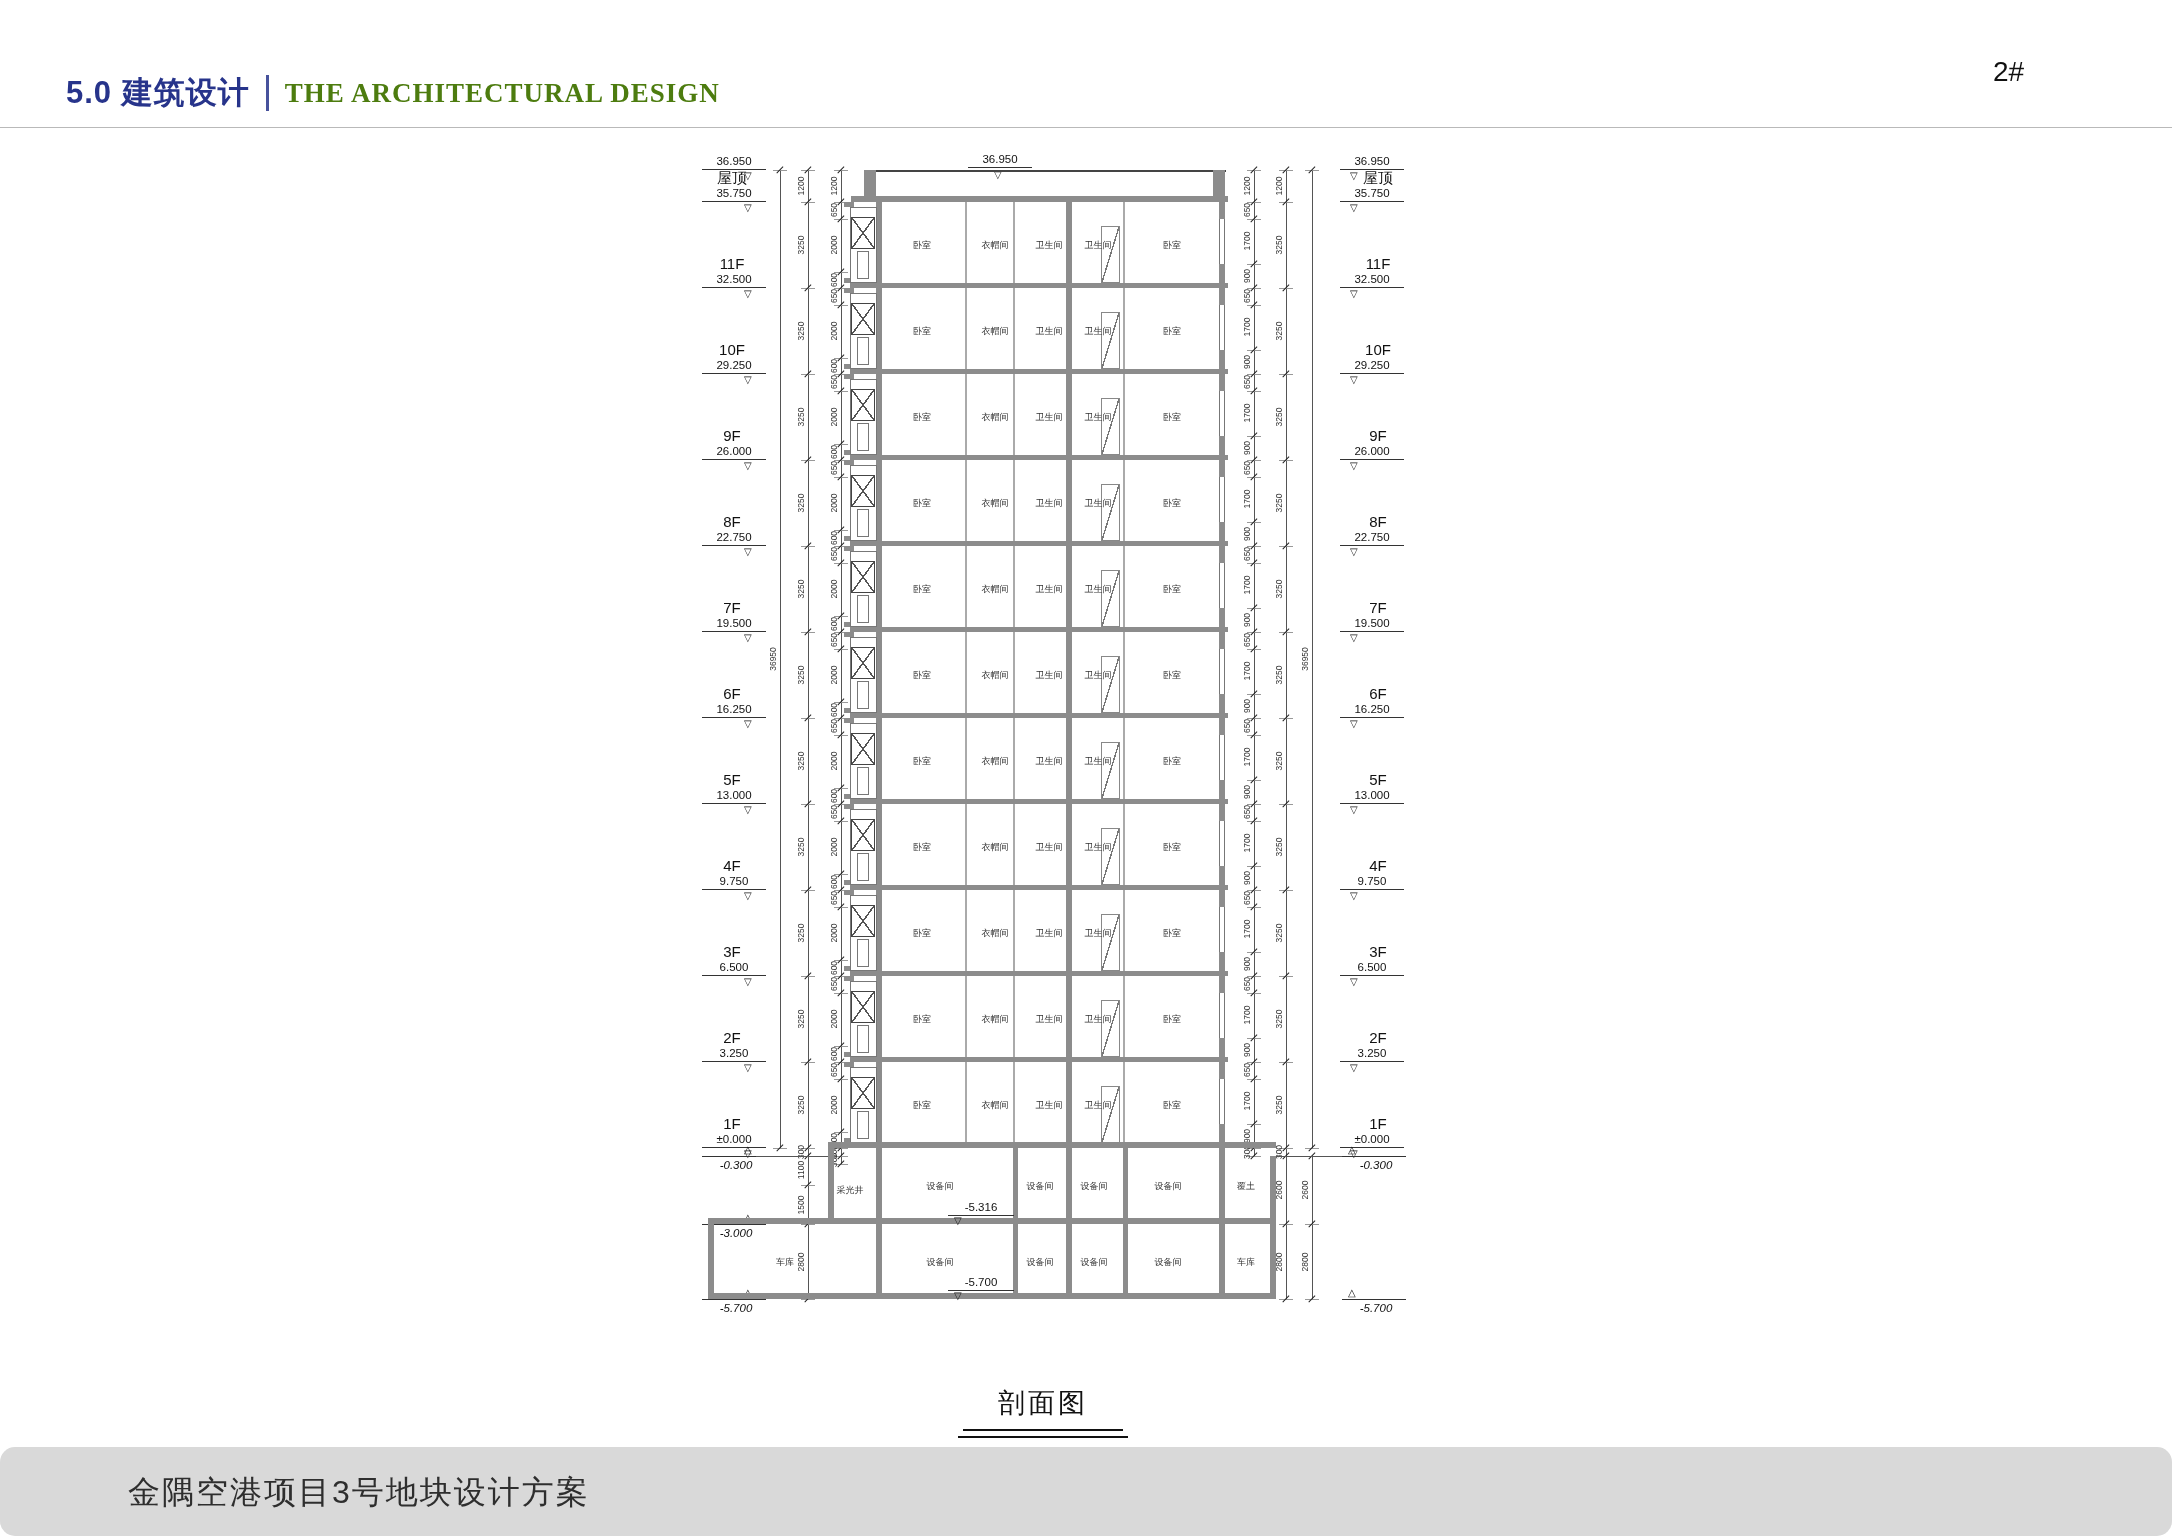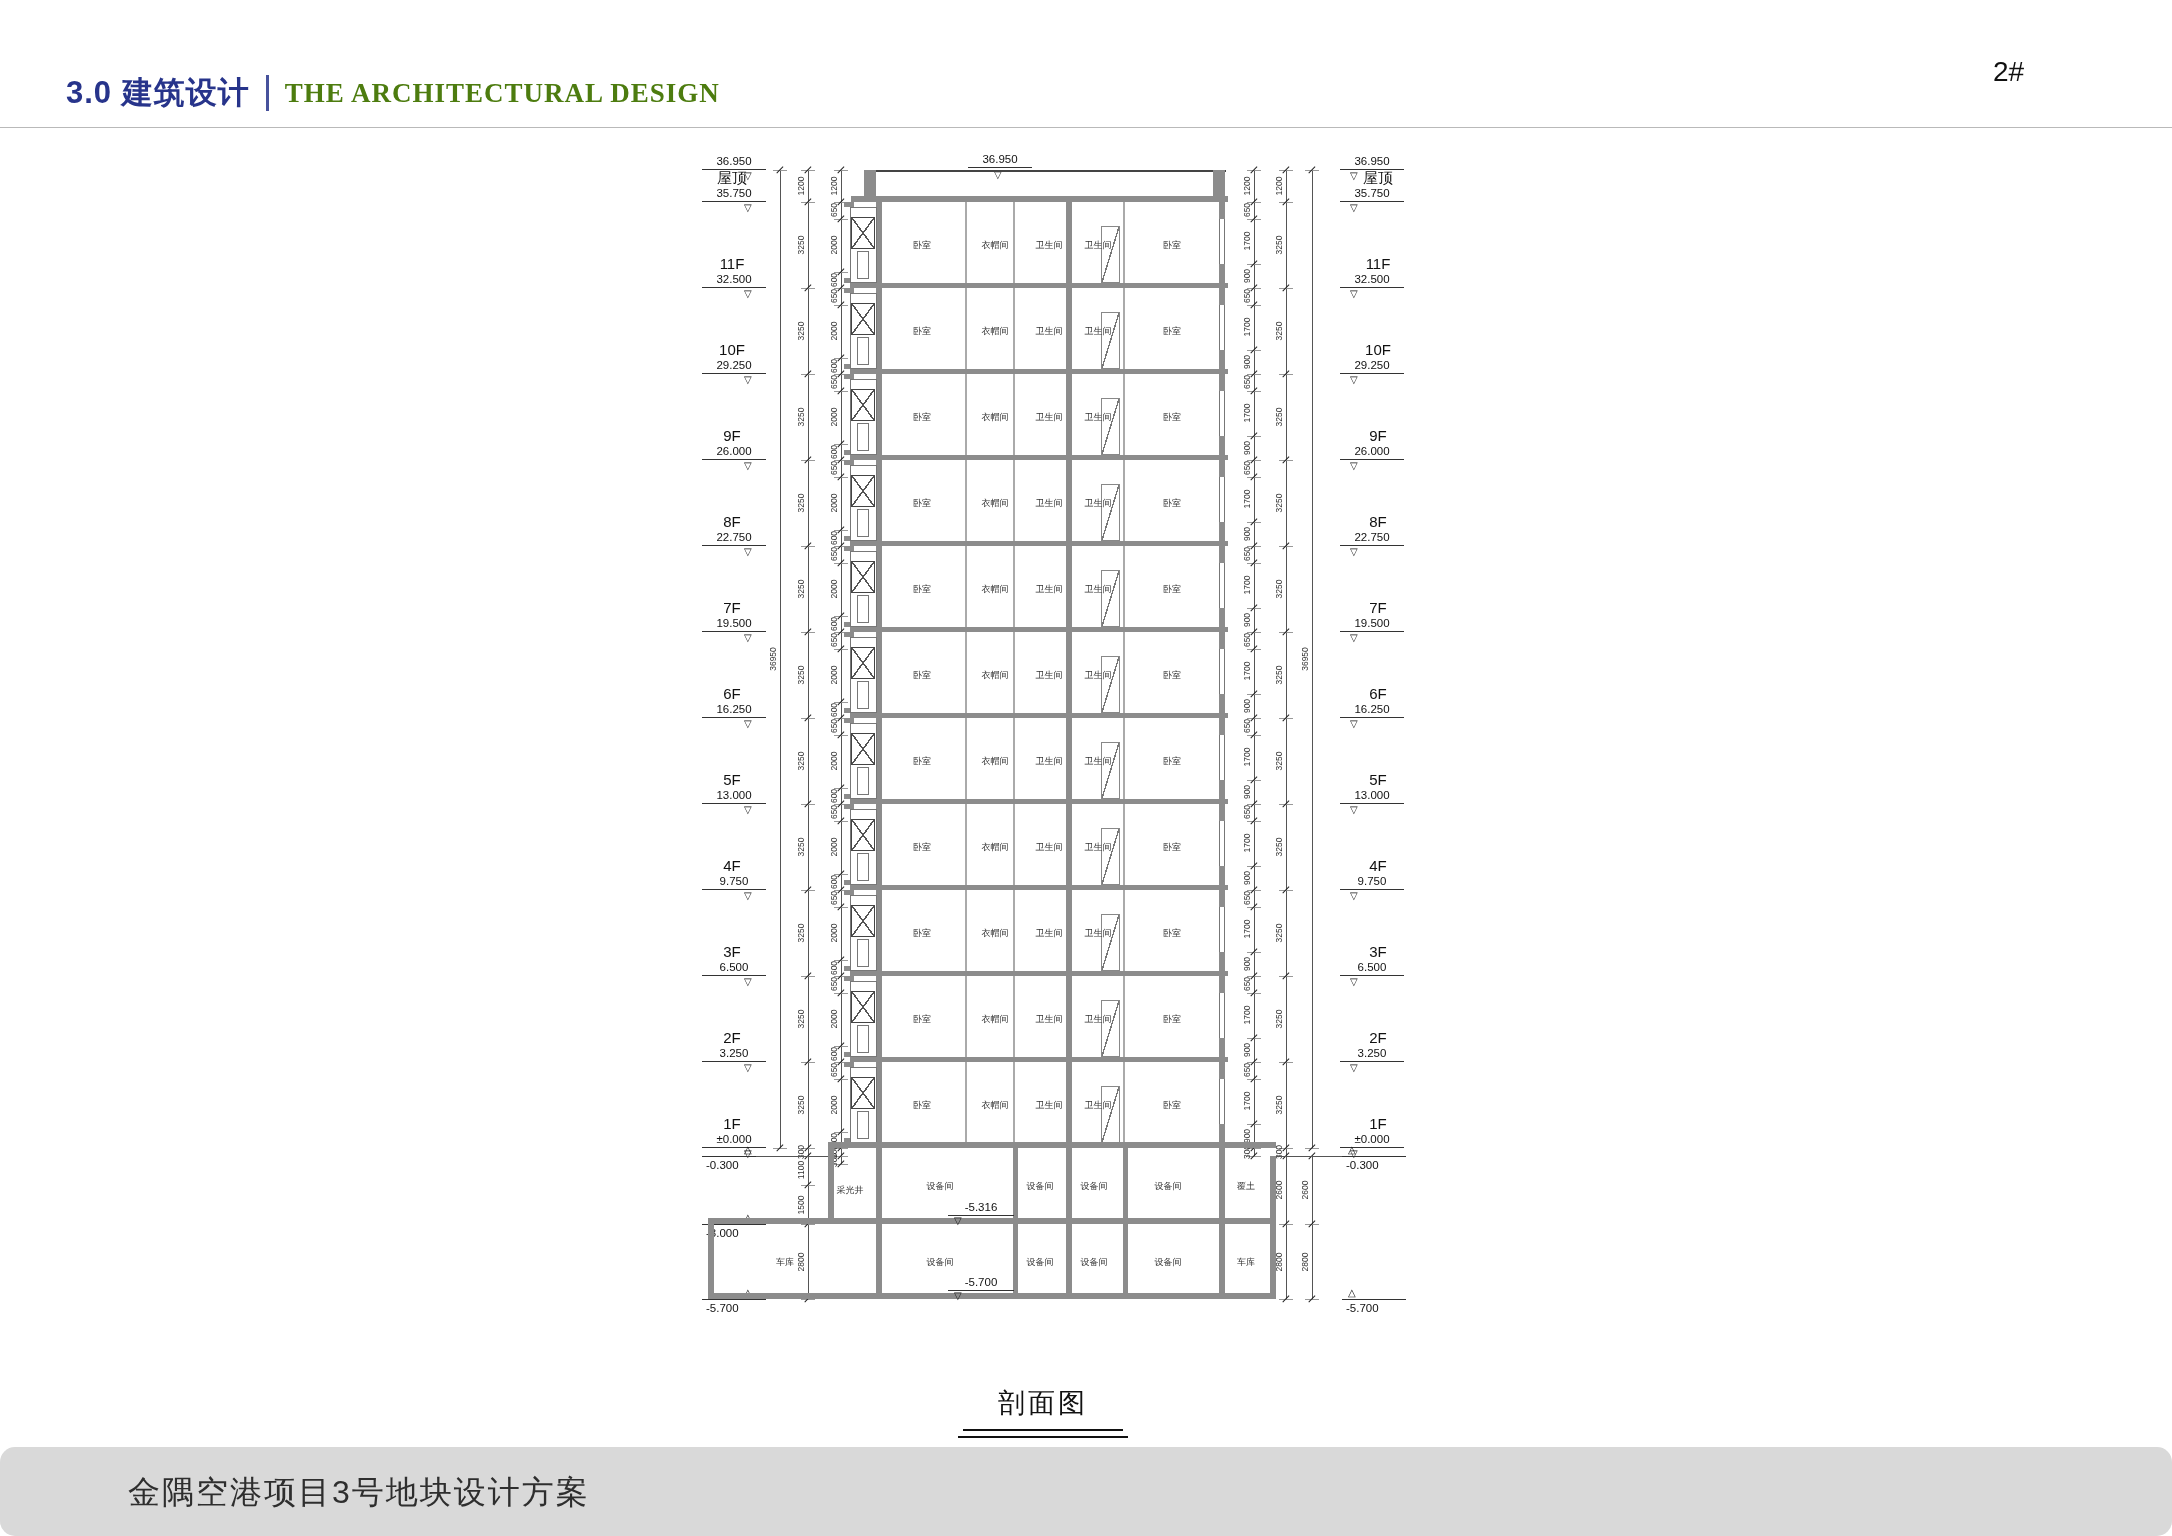--- a/index.html
+++ b/index.html
@@ -32,33 +32,33 @@
       linear-gradient(to bottom right,transparent calc(50% - .8px),#555 calc(50% - .8px),#555 calc(50% + .8px),transparent calc(50% + .8px));}
   .door{position:absolute;border:1px solid #888;background-color:#fff;box-sizing:border-box;
     background-image:linear-gradient(to bottom right,transparent calc(50% - .7px),#777 calc(50% - .7px),#777 calc(50% + .7px),transparent calc(50% + .7px));}
   .winR{position:absolute;background:#fff;border-left:1px solid #777;border-right:1px solid #777;box-sizing:border-box;}
   .roomlabel{position:absolute;font-size:9px;color:#333;white-space:nowrap;transform:translateX(-50%);}
   .dimlabel{position:absolute;font-size:8.5px;color:#333;white-space:nowrap;transform:translate(-50%,-50%) rotate(-90deg);}
   .tick{position:absolute;width:9px;height:1.3px;background:#222;transform:translate(-50%,-50%) rotate(-45deg);}
   .ext{position:absolute;height:1px;background:#999;}
   .lvl-num{position:absolute;font-size:11.5px;color:#111;border-bottom:1px solid #333;text-align:center;
            height:15px;line-height:15px;white-space:nowrap;}
-  .lvl-num-b{position:absolute;font-size:11.5px;color:#111;border-top:1px solid #333;text-align:left;
-           height:15px;line-height:17px;white-space:nowrap;padding-left:4px;}
+  .lvl-num-b{position:absolute;font-size:11.5px;color:#111;border-top:1px solid #333;text-align:center;
+           height:15px;line-height:17px;white-space:nowrap;padding-left:4px;font-style:italic;}
   .lvl-name{position:absolute;font-size:15px;color:#111;text-align:center;white-space:nowrap;}
   .tri{position:absolute;font-size:10px;color:#111;line-height:10px;}
 </style>
 </head>
 <body>
 
 <div class="page">
 
   <header>
     <div class="h-title">
-      <span class="h-cn" style="color: rgb(39, 52, 139);">3.0 建筑设计</span>
+      <span class="h-cn" style="color: rgb(39, 52, 139);">5.0 建筑设计</span>
       <span class="h-sep" style="background: rgb(39, 52, 139);"></span>
       <span class="h-en" style="color: #4d7c0f; font-family: Liberation Serif, serif;">THE ARCHITECTURAL  DESIGN</span>
     </div>
     <div class="h-page">2#</div>
     <div class="h-rule"></div>
   </header>
 
   <div id="drawing">
       <div class="vl" style="left: 80px; top: 30px; width: 1px; height: 977.754px; background: rgb(85, 85, 85);"></div>
       <div class="ext" style="left: 73px; top: 30px; width: 14px;"></div>

